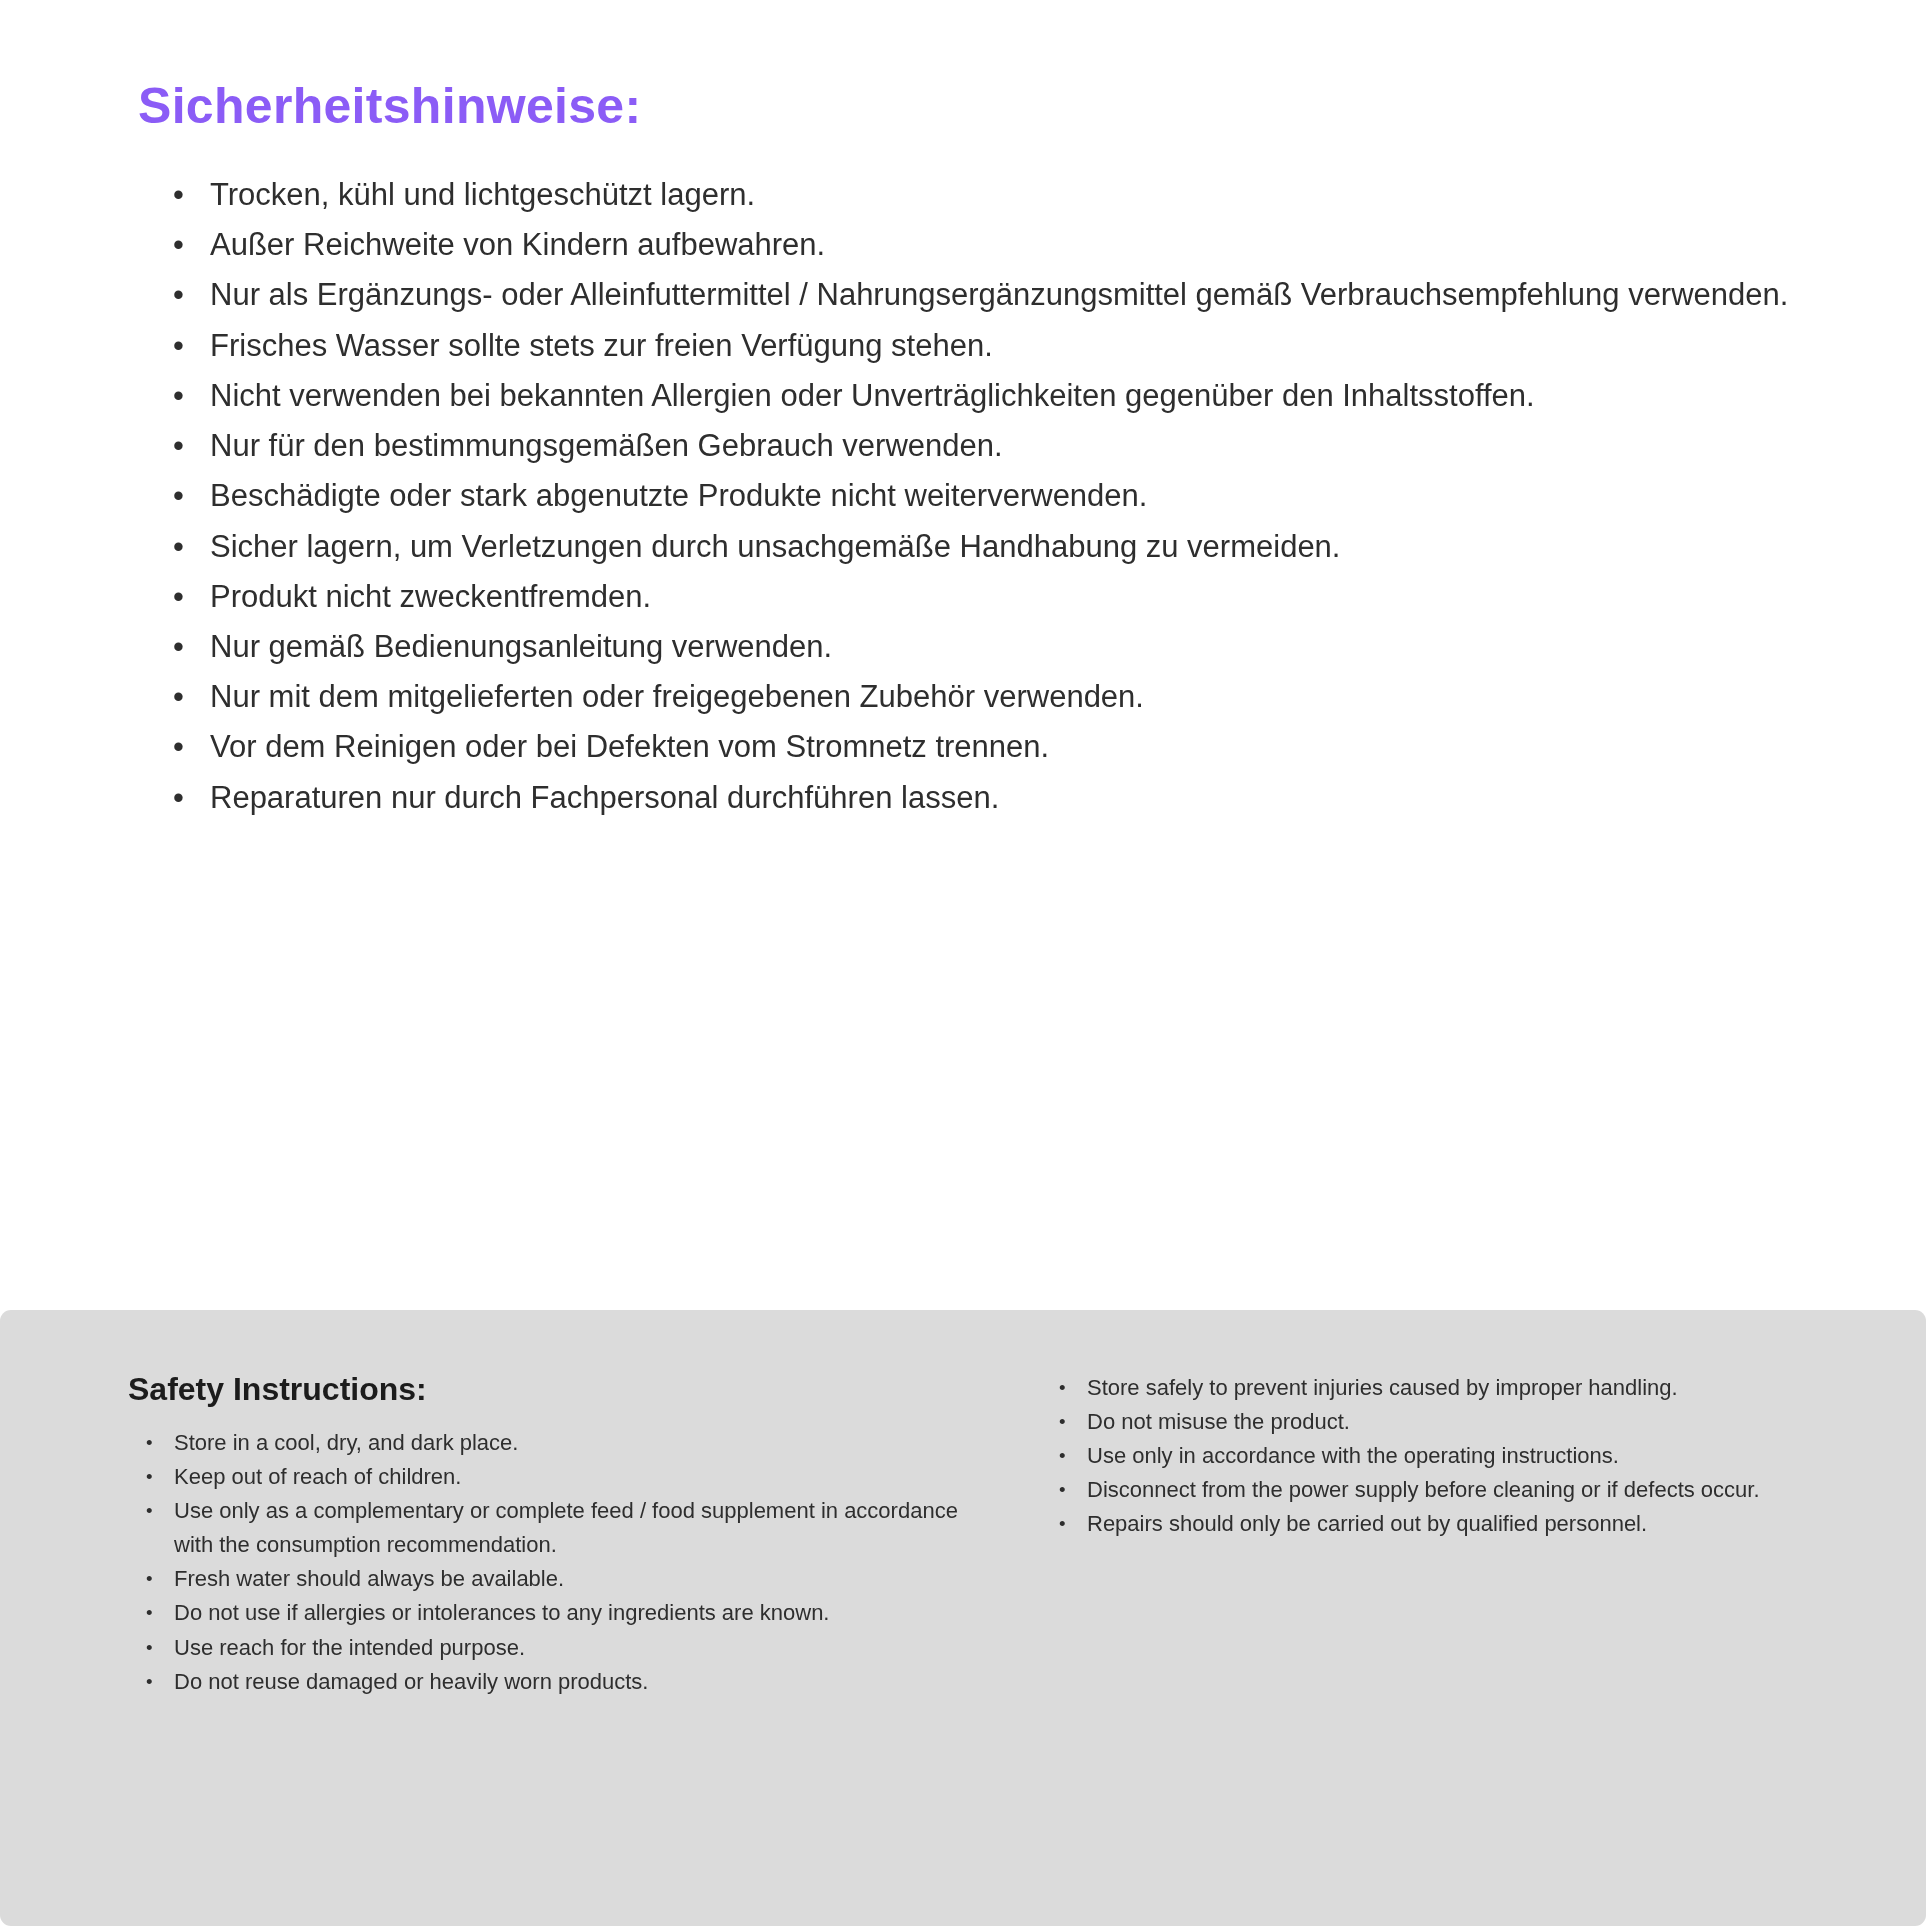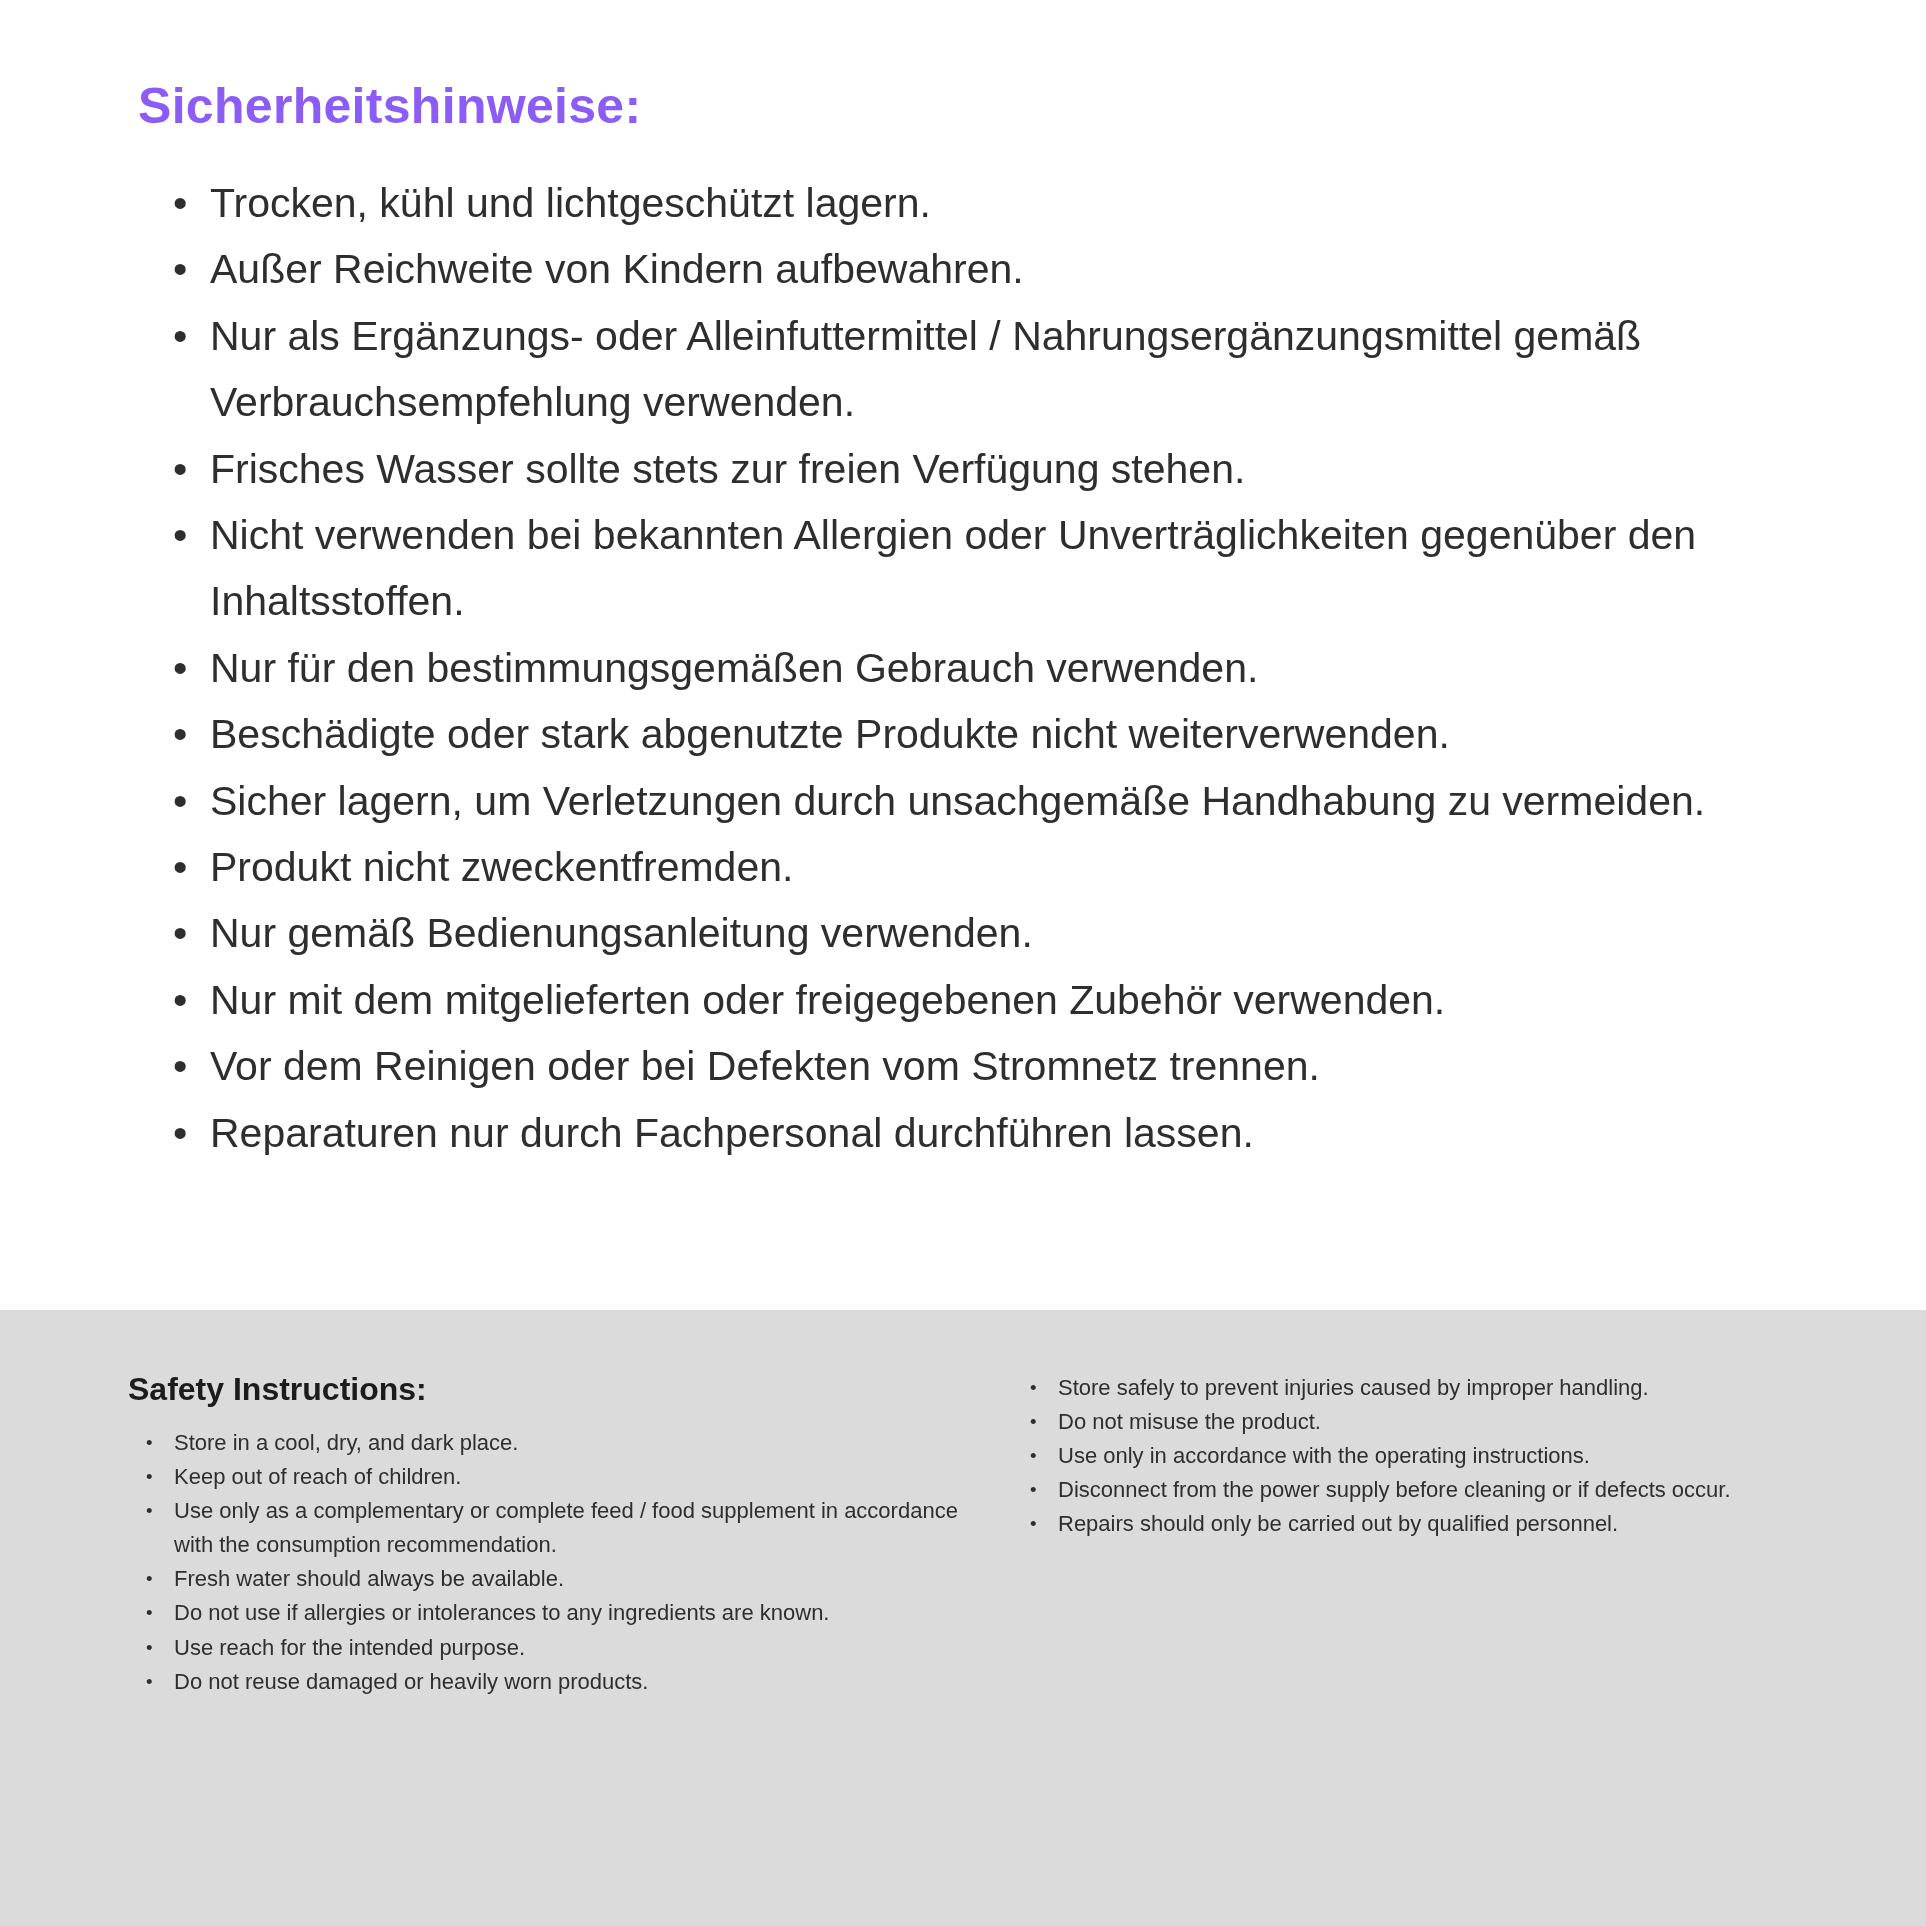--- a/index.html
+++ b/index.html
@@ -28,21 +28,21 @@
     font-size: 50px;
     font-weight: 700;
     color: #8b5cf6;
     margin: 0 0 35px 0;
     letter-spacing: 0.3px;
   }
   ul.german-list {
     list-style: none;
     margin: 0 0 0 35px;
     padding: 0;
-    font-size: 41px;
+    font-size: 31px;
     line-height: 1.62;
     color: #2e2e2e;
   }
   ul.german-list > li {
     position: relative;
     padding-left: 37px;
   }
   ul.german-list > li::before {
     content: "\2022";
     position: absolute;
@@ -50,21 +50,22 @@
     top: 0;
   }
 
   
   .english-section {
     flex: 1;
     background: var(--section-background, #dbdbdb);
     padding: 61px 38px 39px 128px;
     display: flex;
     flex-direction: row;
-    gap: 48px;
+    gap: 77px;
+    border-radius: 11px;
   }
   .english-col-left  { width: 854px; }
   .english-col-right { width: 796px; }
   .english-title {
     font-size: 32px;
     font-weight: 700;
     color: #1c1c1c;
     margin: 0 0 18px 0;
   }
   ul.english-list {

